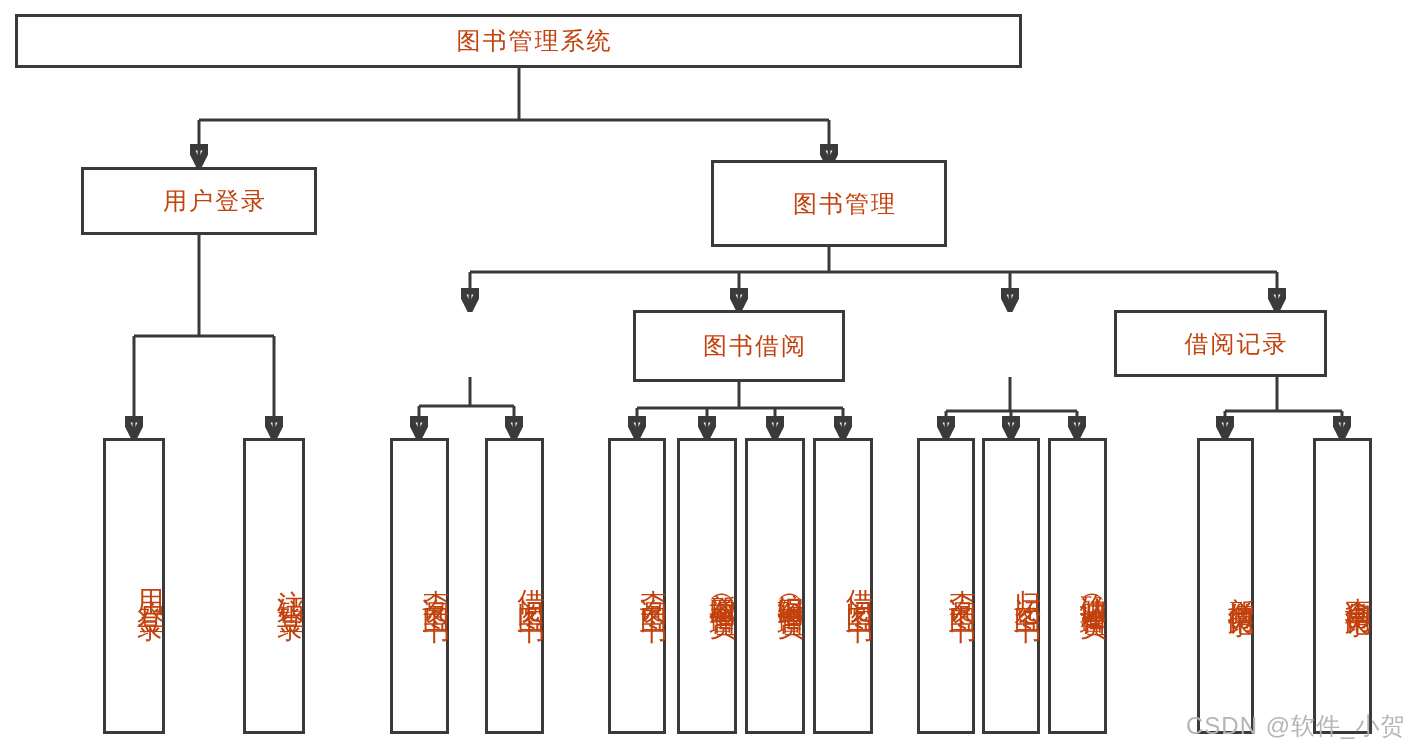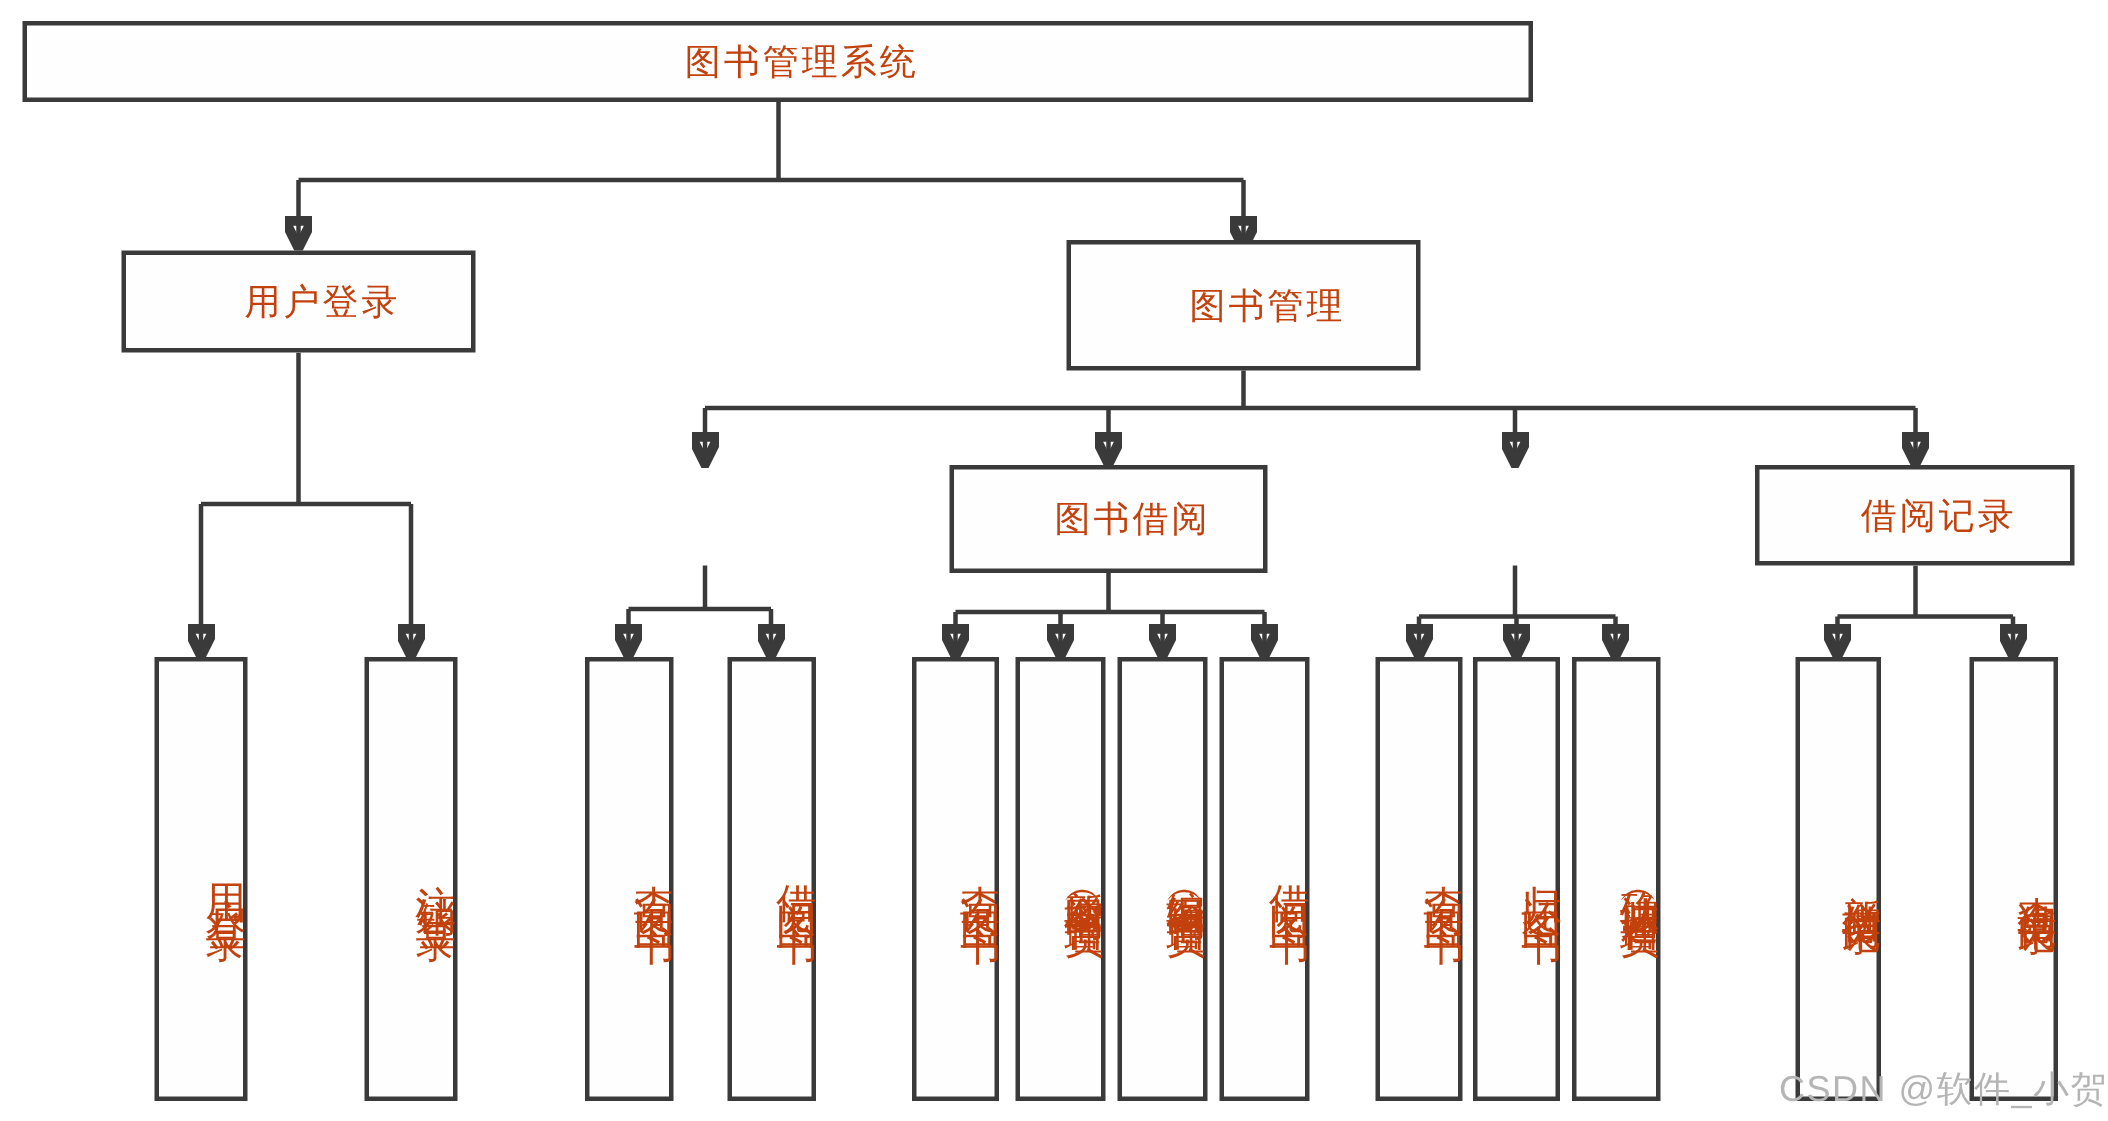--- a/index.html
+++ b/index.html
@@ -126,21 +126,21 @@
   <div class="box hbox" style="left:81px; top:167px; width:236px; height:68px;">
     <span>用户登录</span>
   </div>
   <div class="box hbox" style="left:711px; top:160px; width:236px; height:87px;">
     <span>图书管理</span>
   </div>
 
   <div class="box hbox" style="left:633px; top:310px; width:212px; height:72px;">
     <span>图书借阅</span>
   </div>
-  <div class="box hbox" style="left:1170px; top:310px; width:213px; height:67px;text-align:right;">
+  <div class="box hbox" style="left:1114px; top:310px; width:213px; height:67px;text-align:right;">
     <span>借阅记录</span>
   </div>
 
   <div class="box leaf" style="left:103px; top:438px; width:62px; height:296px;">
     <span>用户登录</span>
   </div>
   <div class="box leaf" style="left:243px; top:438px; width:62px; height:296px;">
     <span>注销登录</span>
   </div>
 

